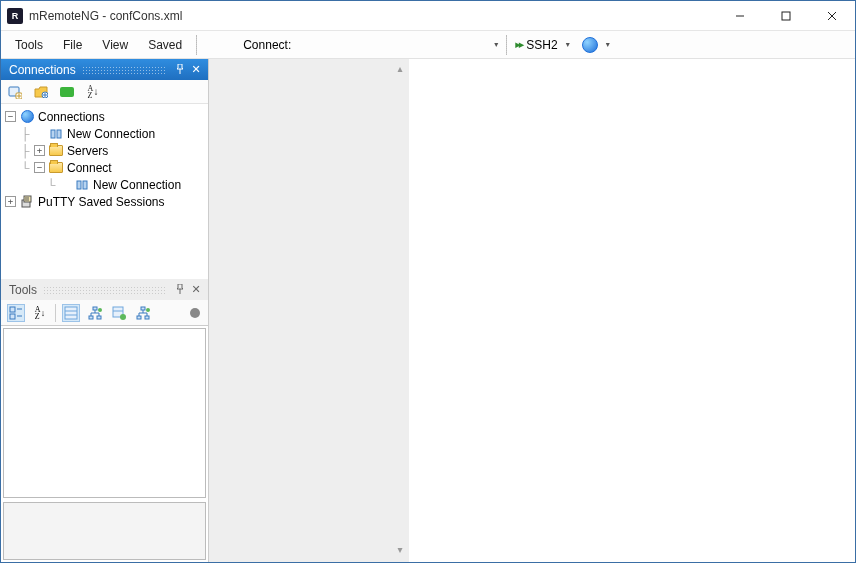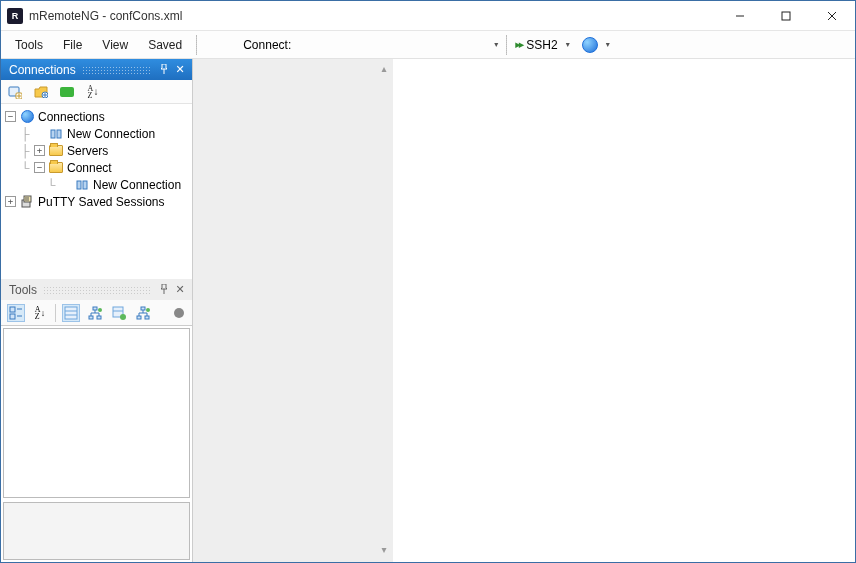--- a/index.html
+++ b/index.html
@@ -75,21 +75,21 @@
     border:1px solid #1e6fd9;
     position:relative;
   }
   
   .main {
     flex: 1;
     display: flex;
     min-height: 0;
   }
   .left {
-    width: 192px;
+    width: 208px;
     display: flex;
     flex-direction: column;
     border-right: 1px solid #ccc;
     background:#fff;
   }
   .right {
     flex: 1;
     background: #eee;
     position: relative;
   }

